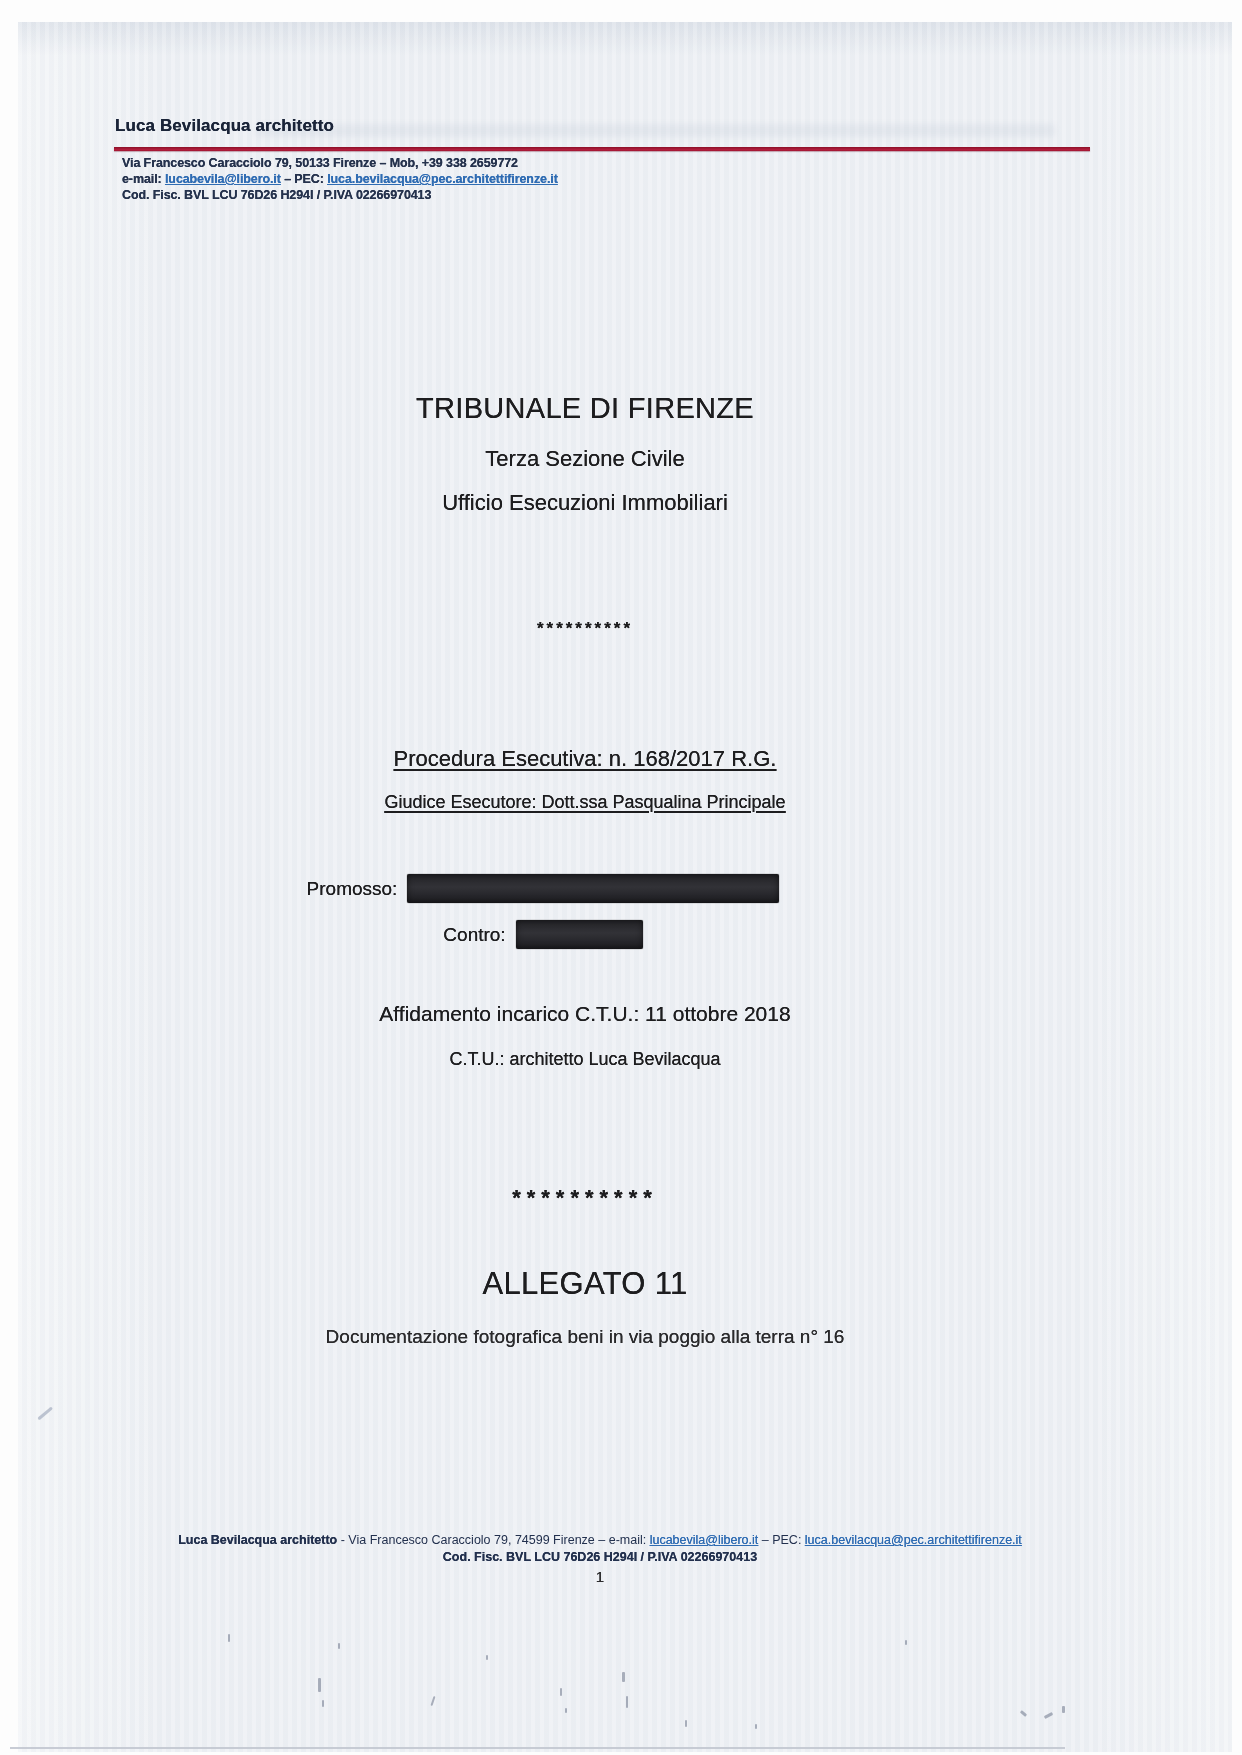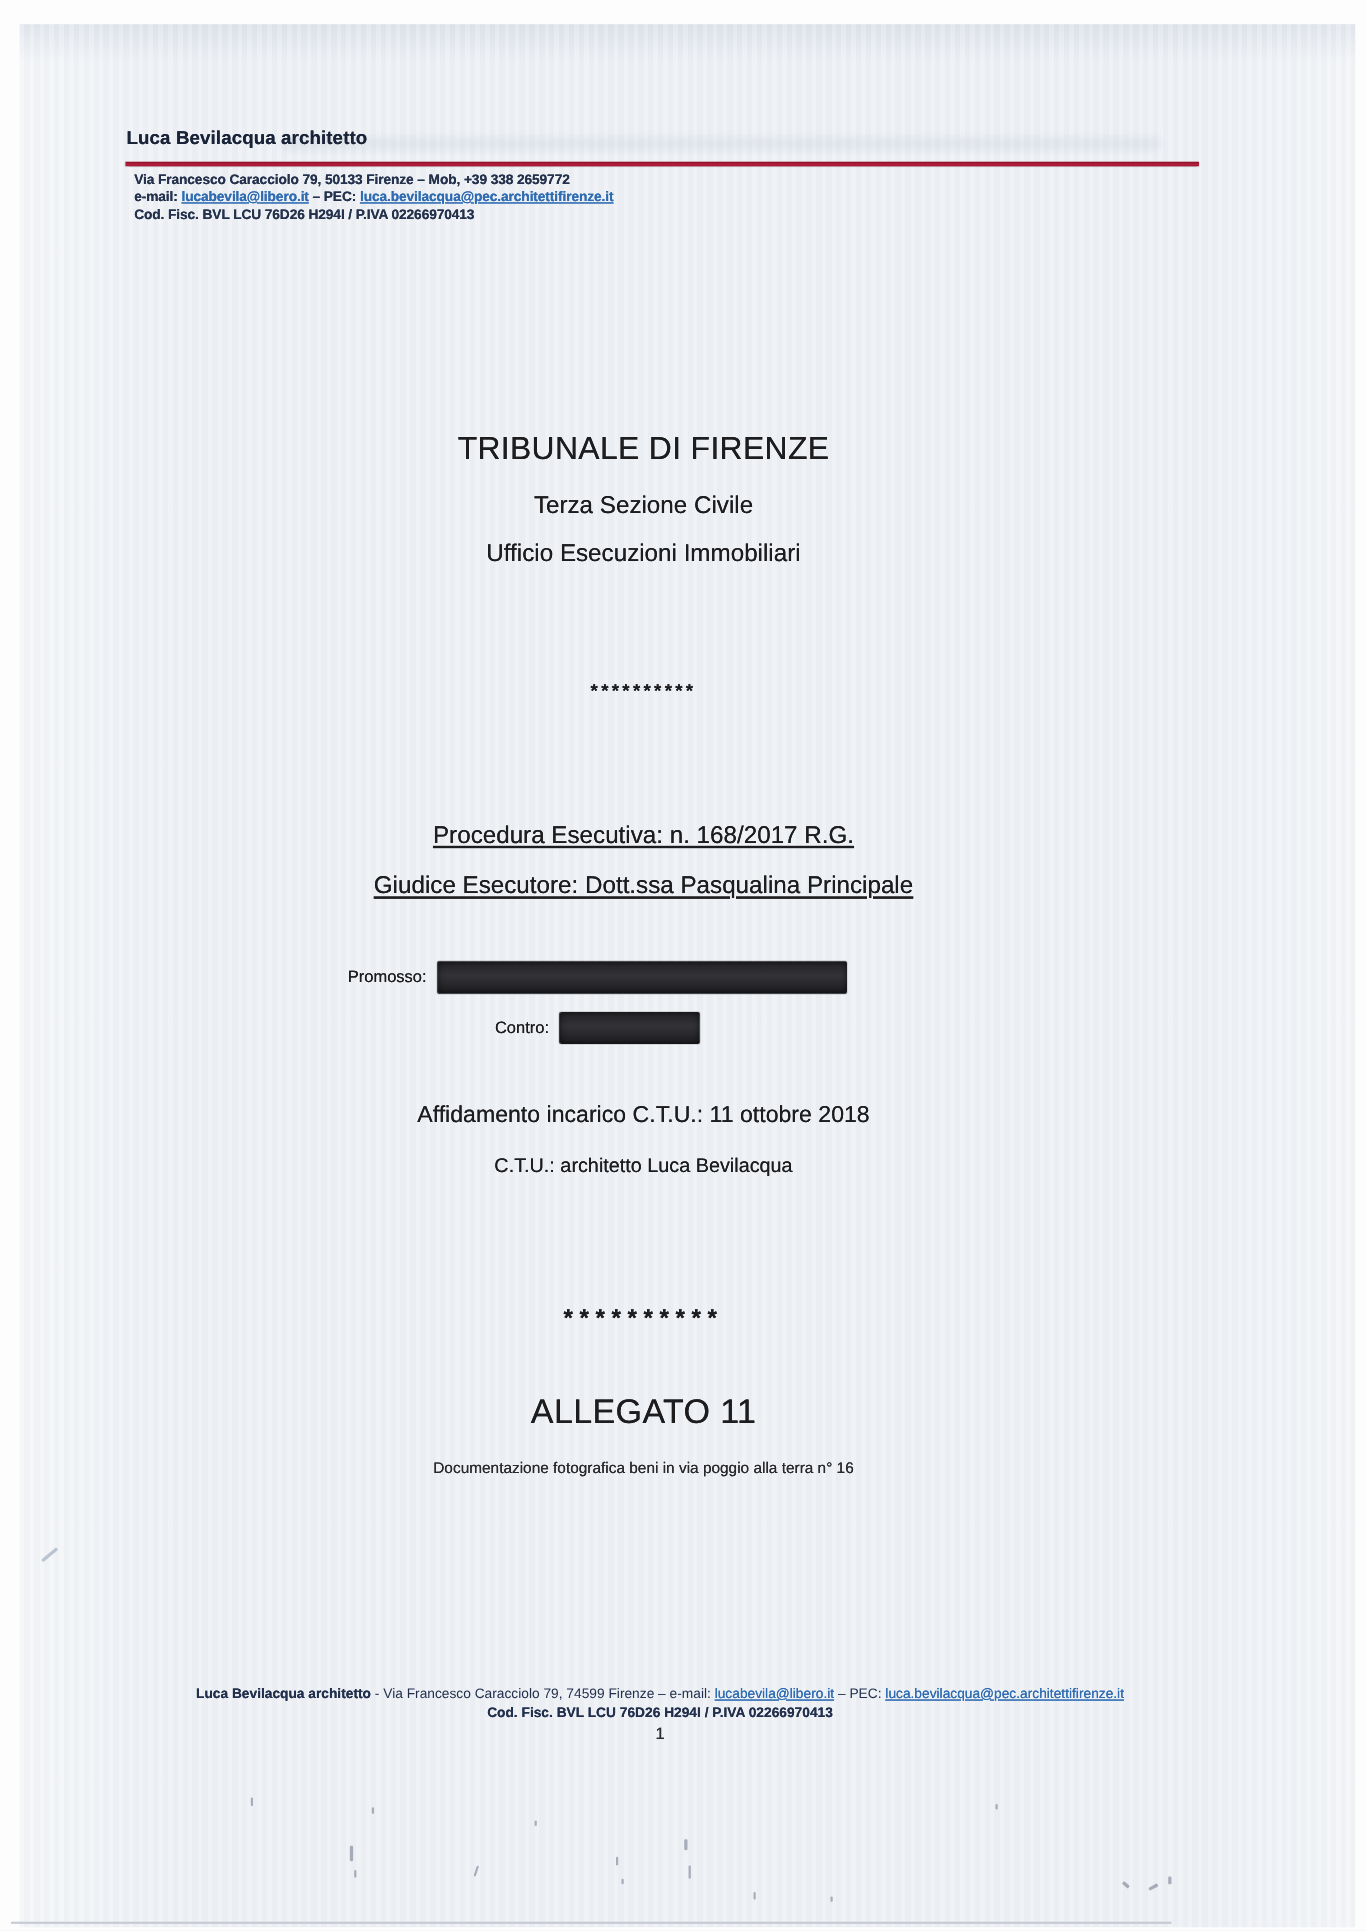--- a/index.html
+++ b/index.html
@@ -43,40 +43,40 @@
   .lh-line3{top:188px;}
   .doc-link{color:#2f6cb3;text-decoration:underline;text-shadow:0 0 .4px #2f6cb3;cursor:pointer;}
   
   .center-col{position:absolute;left:115px;width:940px;text-align:center;}
   .ink{text-shadow:0 0 .6px currentColor;}
   .court-title{top:392px;font-size:29px;letter-spacing:.3px;}
   .court-section{top:446px;font-size:22px;}
   .court-office{top:490px;font-size:22px;}
   .stars-top{top:616px;font-size:17px;font-weight:700;letter-spacing:3px;transform:translateY(3px);}
   .case-procedure{top:746px;font-size:22px;text-decoration:underline;text-decoration-thickness:2px;text-underline-offset:3px;}
-  .case-judge{top:792px;font-size:22px;text-decoration:underline;text-decoration-thickness:2px;text-underline-offset:3px;}
+  .case-judge{top:792px;font-size:18px;text-decoration:underline;text-decoration-thickness:2px;text-underline-offset:3px;}
   .party-row{
     display:flex;align-items:center;justify-content:center;gap:10px;
     transform:translateX(-42px);
   }
   .row-promosso{top:874px;}
   .row-contro{top:920px;}
-  .party-label{font-size:15px;white-space:nowrap;}
+  .party-label{font-size:19px;white-space:nowrap;}
   .redaction{
     height:29px;border-radius:2px;
     background:linear-gradient(180deg,#232327 0%,#323237 45%,#1c1c20 100%);
     box-shadow:0 0 1px #0e0e10, inset 0 0 6px rgba(0,0,0,.6);
   }
   .redaction-promoter{width:372px;}
   .redaction-debtor{width:127px;}
   .case-assignment{top:1002px;font-size:21px;}
   .case-ctu{top:1049px;font-size:18px;}
   .stars-bottom{top:1182px;font-size:22px;font-weight:700;letter-spacing:6px;transform:translateY(3px);}
   .annex-title{top:1266px;font-size:31px;letter-spacing:.3px;}
-  .annex-subtitle{top:1326px;font-size:14px;color:#2a2a2c;}
+  .annex-subtitle{top:1326px;font-size:19px;color:#2a2a2c;}
   
   .footer-col{position:absolute;left:20px;width:1160px;text-align:center;color:#22304e;}
   .footer-line1{top:1533px;font-size:12.5px;}
   .footer-line2{top:1550px;font-size:12.5px;font-weight:700;text-shadow:0 0 .4px #25324d;}
   .footer-bold{font-weight:700;text-shadow:0 0 .4px #25324d;}
   .page-number{top:1568px;font-size:15px;color:#2c2c2e;}
   
   .diag-mark{
     position:absolute;left:36px;top:1412px;width:18px;height:2.5px;
     background:#8f9ab0;opacity:.55;transform:rotate(-40deg);border-radius:2px;

